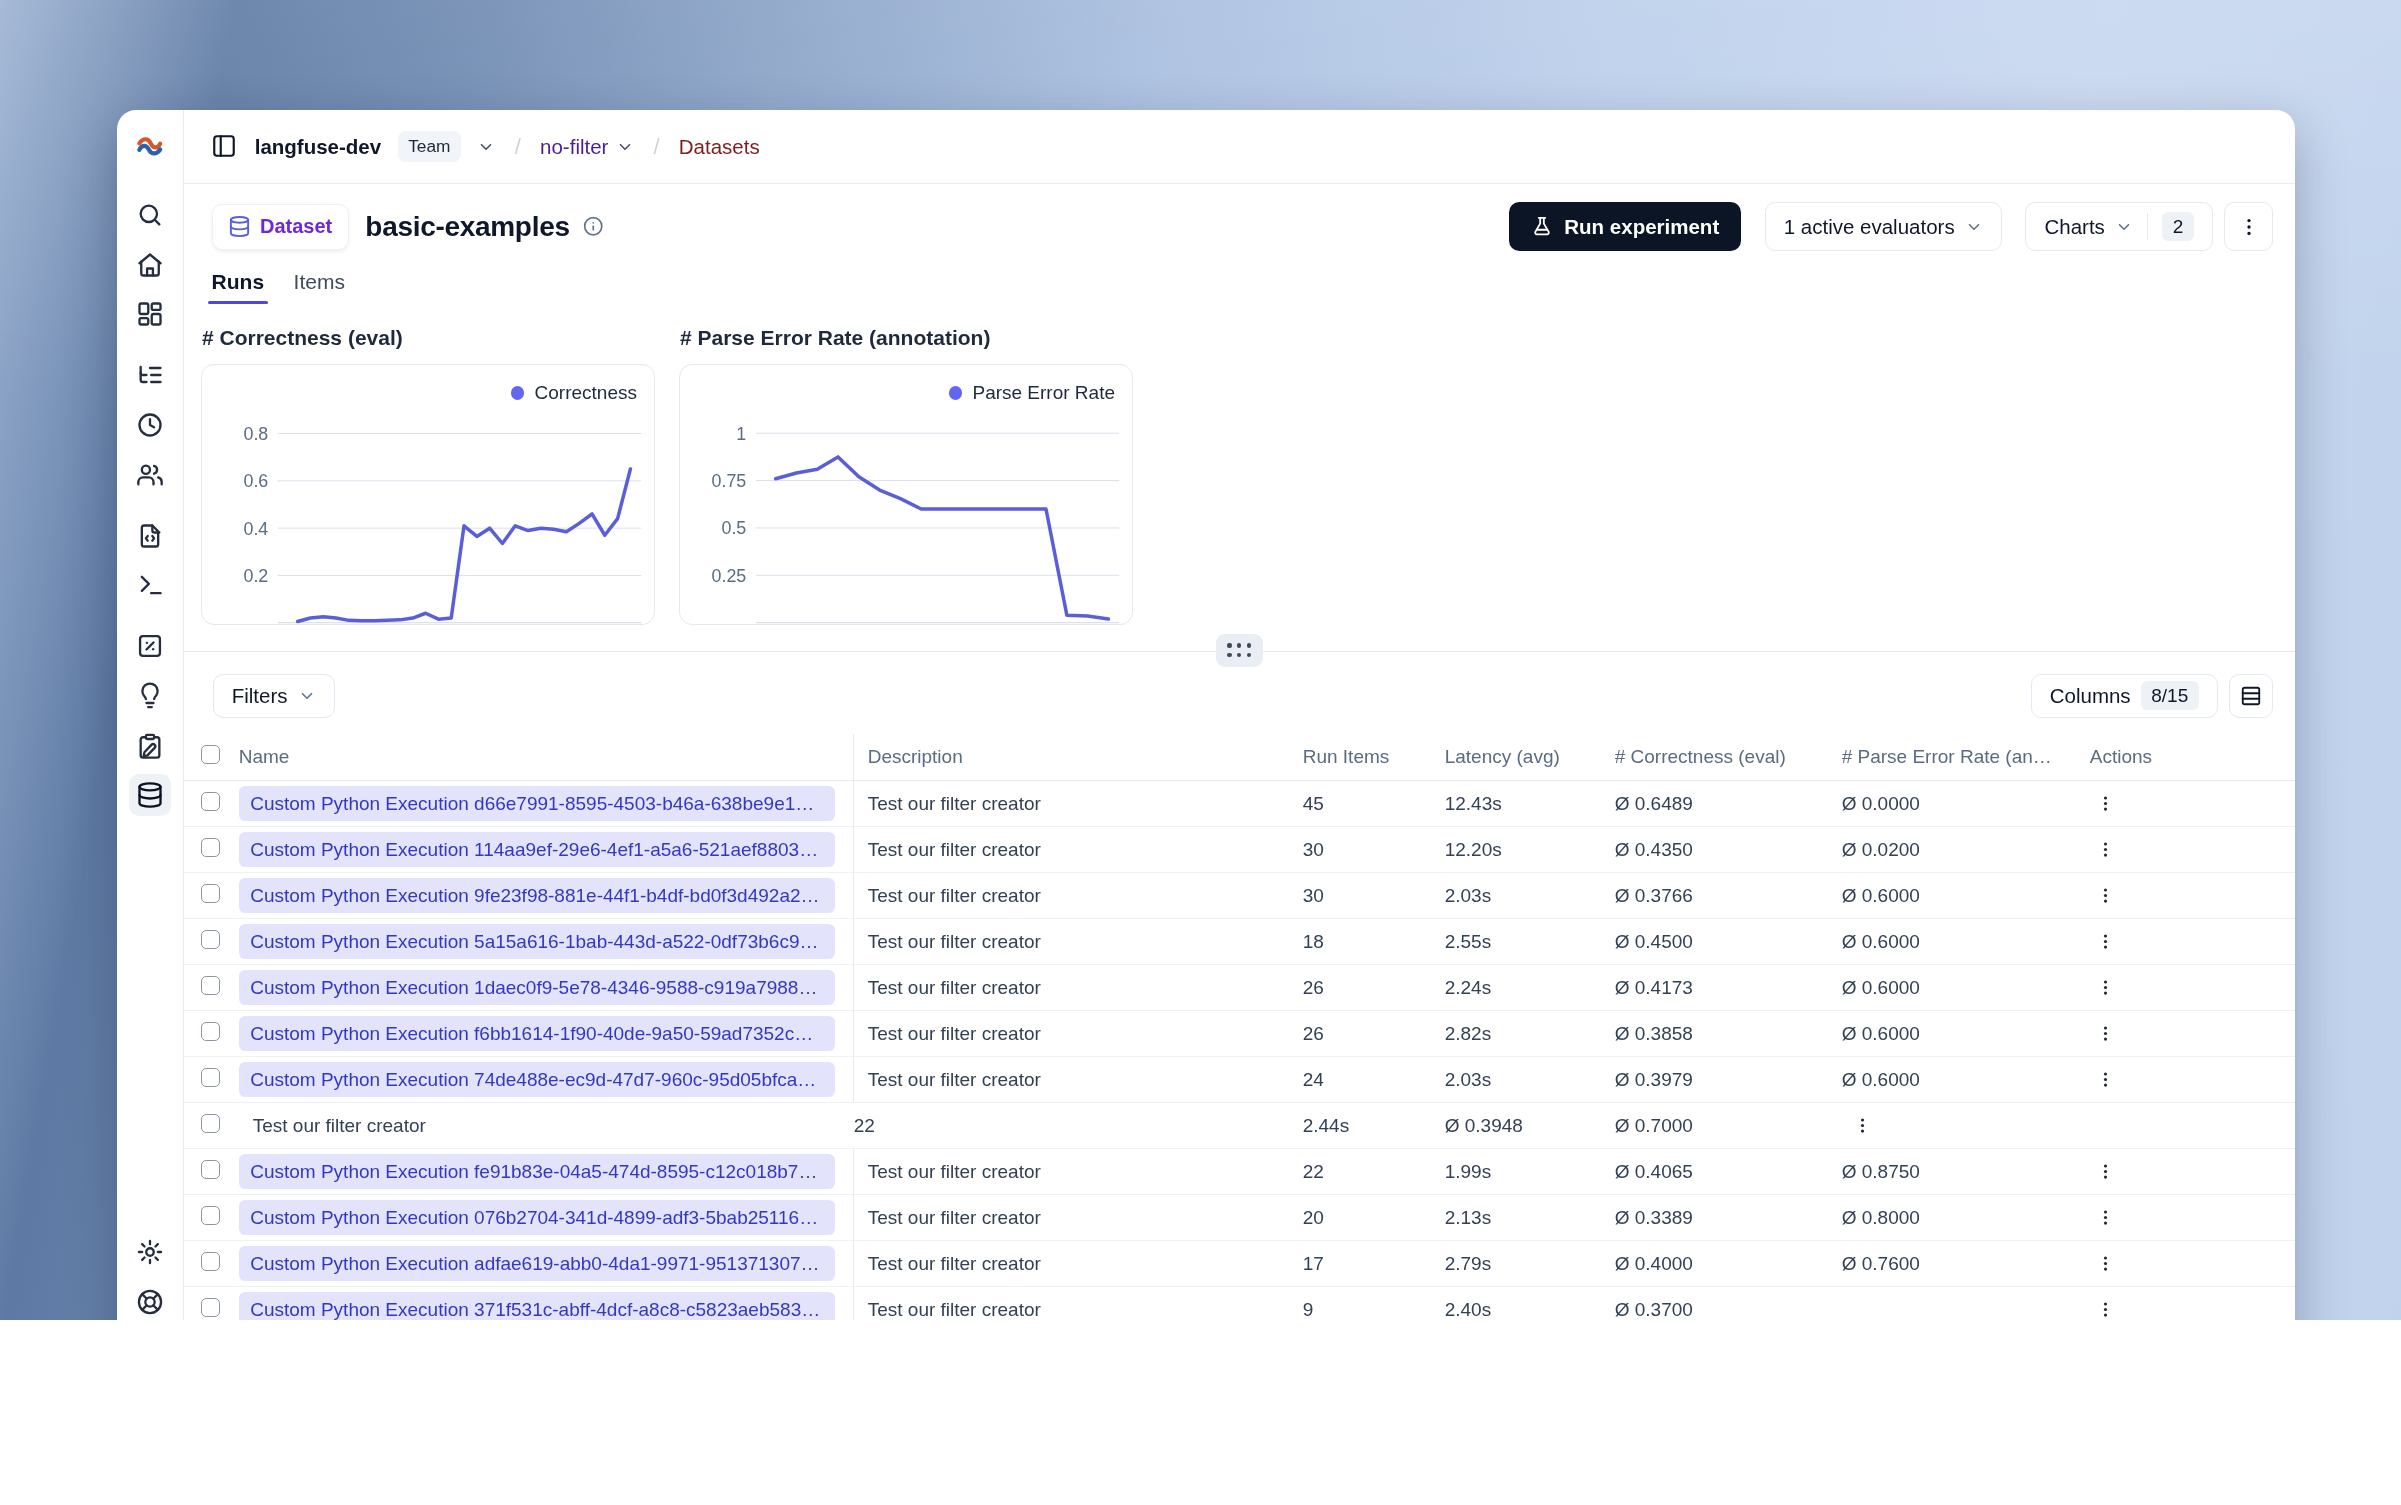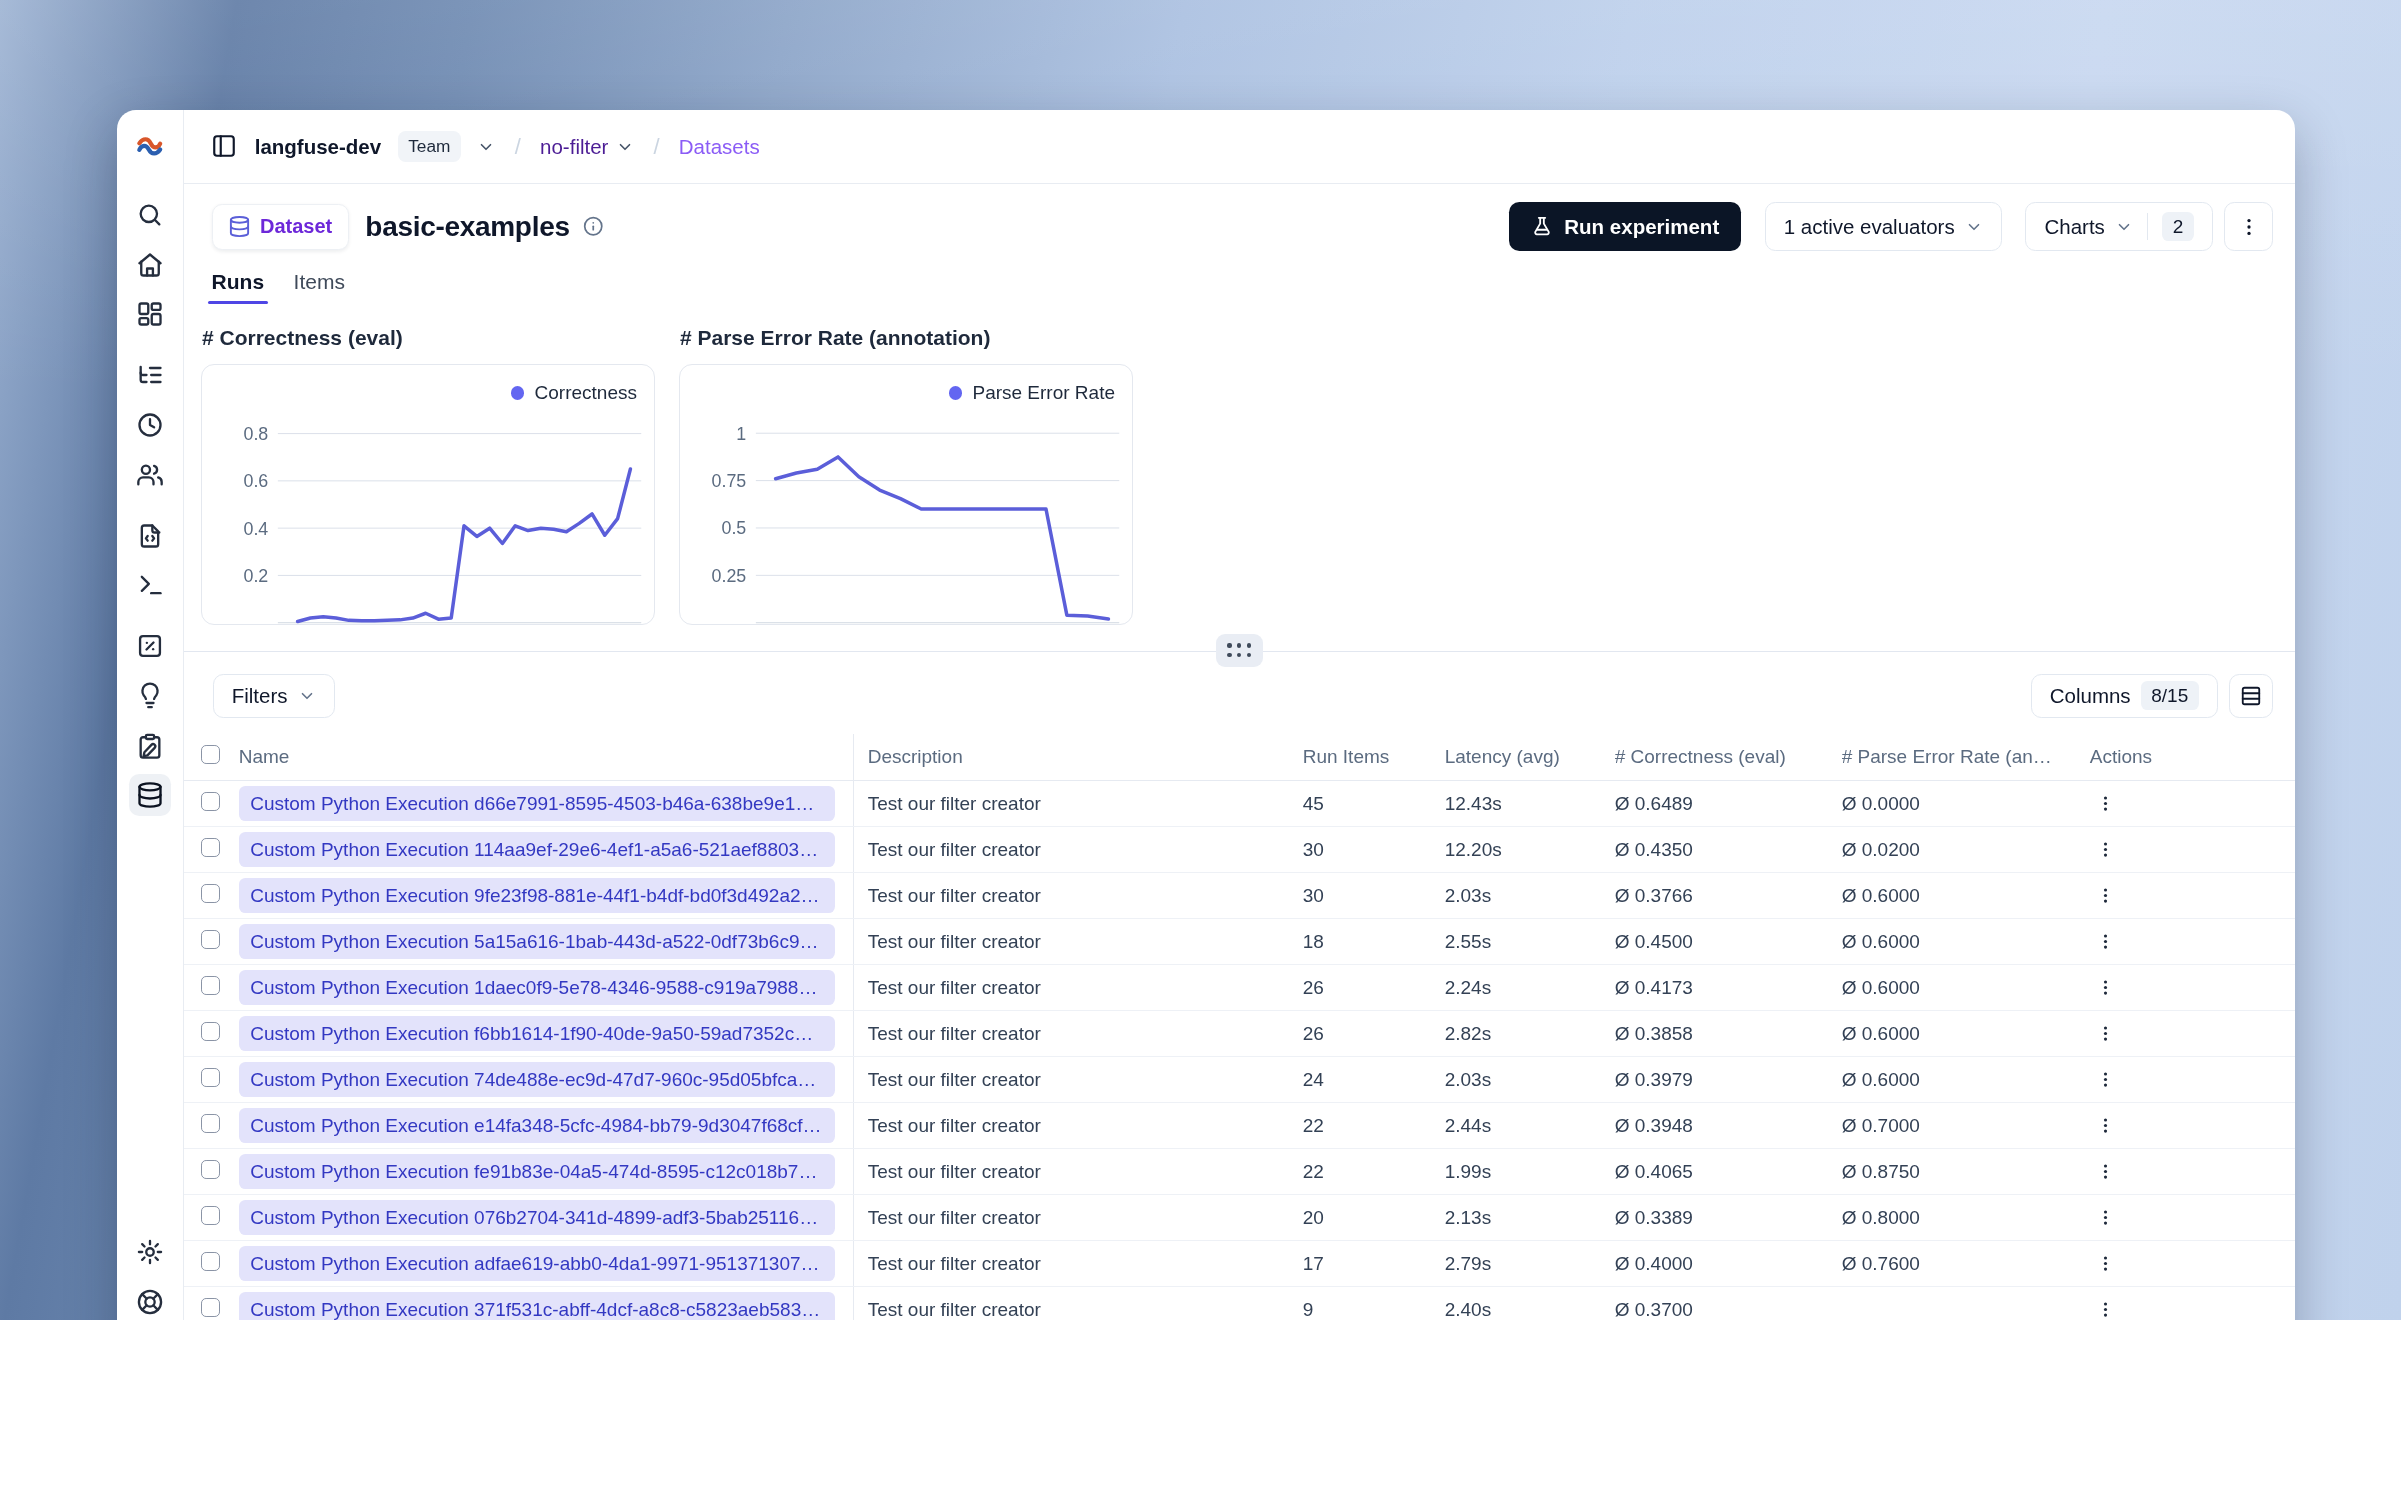--- a/index.html
+++ b/index.html
@@ -52,21 +52,21 @@
   .panel-toggle { width:28px; height:28px; color:#0f172a; background:none; border:none; cursor:pointer; }
   .panel-toggle svg { width:26px; height:26px; }
   .crumb-org { font-size:20.5px; font-weight:600; color:#0f172a; }
   .badge-soft {
     background:#f1f4f8; border-radius:7.7px; padding:5.1px 10.3px; font-size:17.3px; color:#1e293b; font-weight:500;
   }
   .crumb-chev { color:#475569; display:flex; }
   .crumb-chev svg { width:18px; height:18px; }
   .crumb-slash { color:#cbd5e1; font-size:22px; font-weight:300; margin:0 2.6px; }
   .crumb-project { font-size:20.5px; font-weight:500; color:#4c1d95; display:flex; align-items:center; gap:7.7px; cursor:pointer; }
-  .crumb-section { font-size:20.5px; color:#8b5cf6; }
+  .crumb-section { font-size:20.5px; color:#7f1d1d; }
 
   
   .title-row { margin:18px 22px 0 27.6px; display:flex; align-items:center; }
   .dataset-badge {
     display:flex; align-items:center; gap:9px; background:#fff; border:1px solid #edf0f4;
     box-shadow:0 1.3px 3.8px rgba(15,23,42,.07); border-radius:10.3px; height:46px; padding:0 15.4px;
   }
   .dataset-badge svg { width:23px; height:23px; color:#5b5fd8; }
   .dataset-badge-label { font-size:20px; font-weight:700; color:#6d28d9; }
   .page-title { font-size:28px; font-weight:700; margin-left:16.7px; letter-spacing:-0.3px; }
@@ -651,23 +651,20 @@
                     <circle cx="12" cy="5" r="2"></circle>
                     <circle cx="12" cy="12" r="2"></circle>
                     <circle cx="12" cy="19" r="2"></circle>
                   </svg>
       </button>
     </div>
   </div>
 
   <div class="trow">
     <div class="cell"><span class="checkbox"></span></div>
-    <div class="cell c-name">
-                <span class="name-pill">Custom Python Execution e14fa348-5cfc-4984-bb79-9d3047f68cfa -…</span>
-              </div>
     <div class="cell c-desc" style="padding-left:14px;">Test our filter creator</div>
     <div class="cell c-runitems">22</div>
     <div class="cell c-latency">2.44s</div>
     <div class="cell c-correct">Ø 0.3948</div>
     <div class="cell c-parse">Ø 0.7000</div>
     <div class="cell c-actions">
       <button class="kebab">
         <svg viewBox="0 0 24 24" fill="currentColor">
                     <circle cx="12" cy="5" r="2"></circle>
                     <circle cx="12" cy="12" r="2"></circle>

